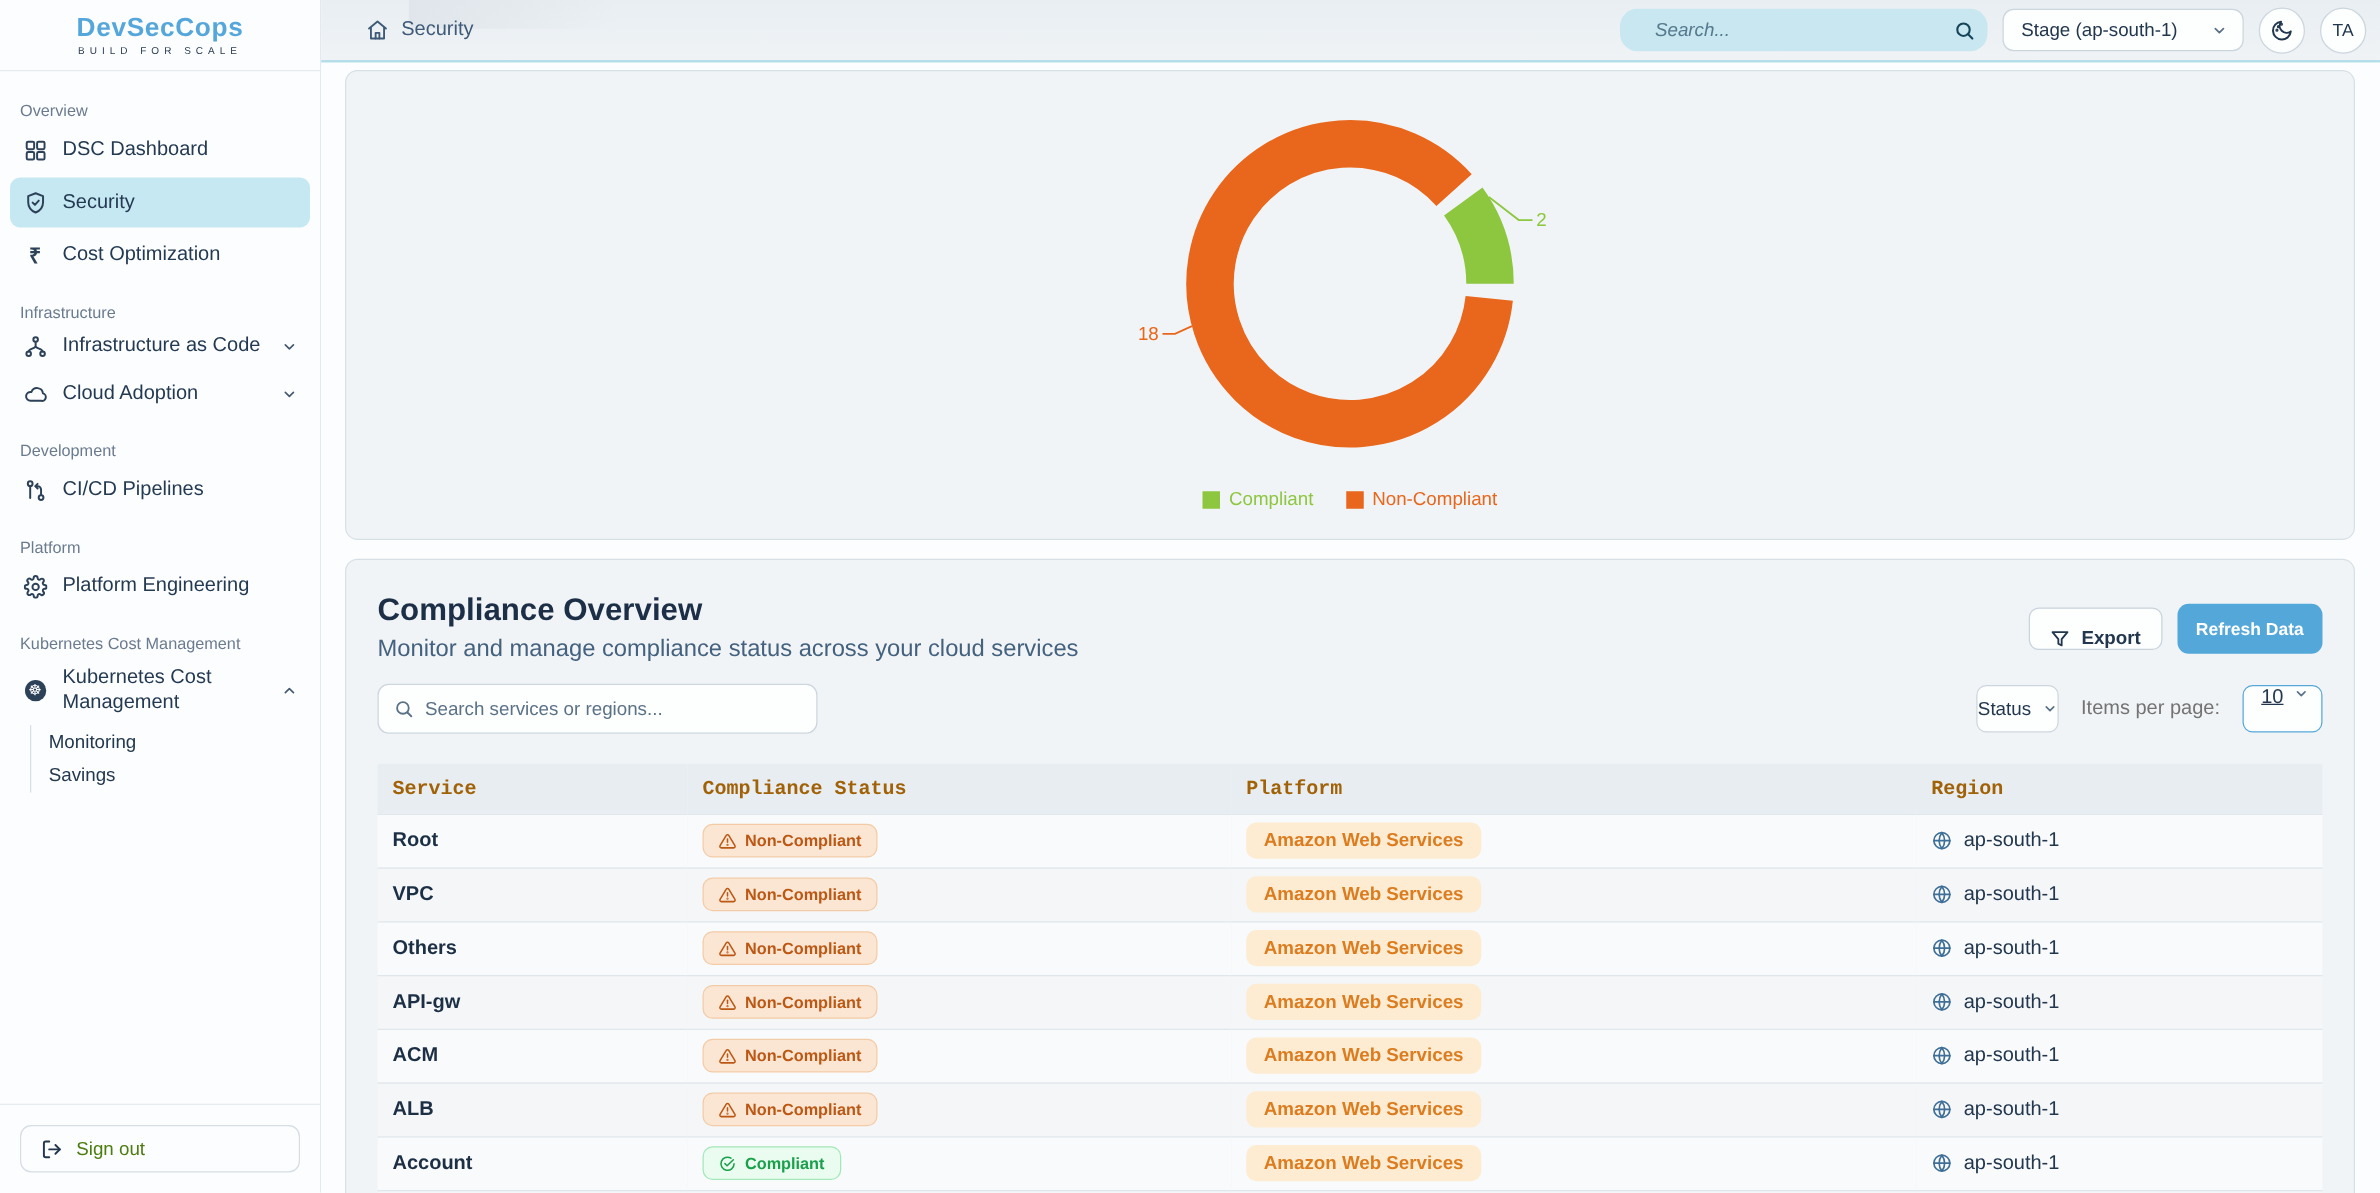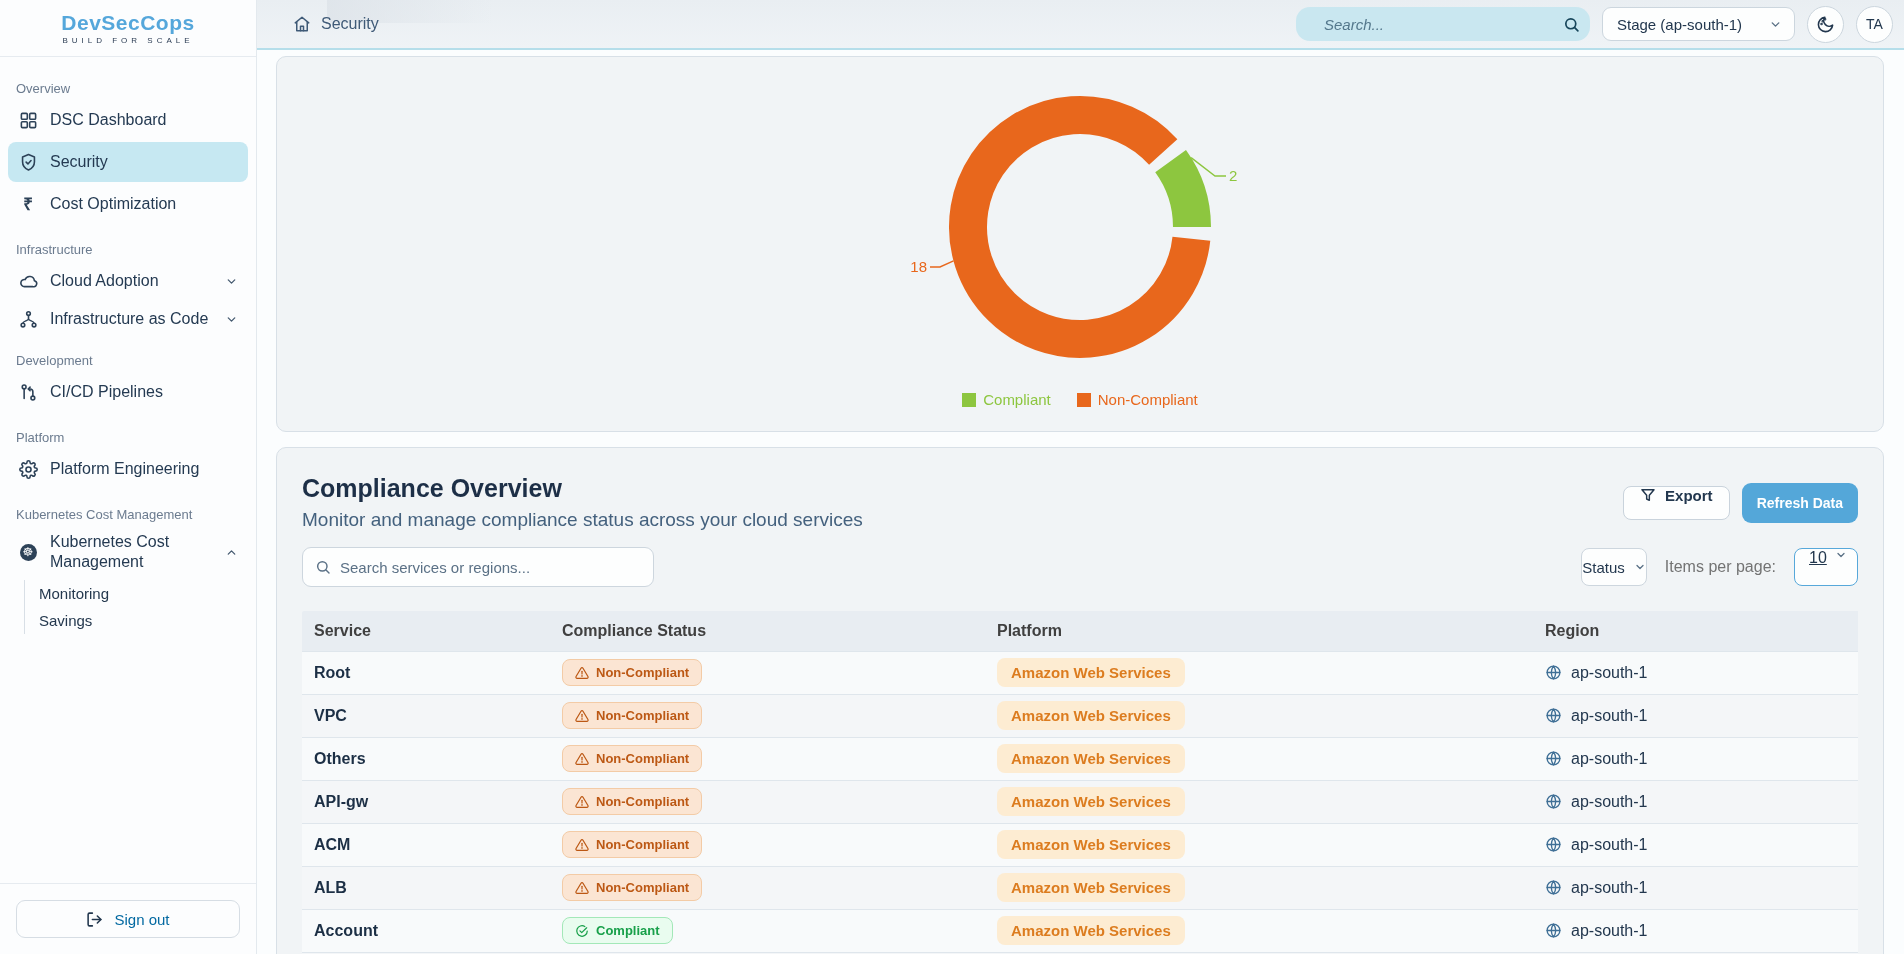--- a/index.html
+++ b/index.html
@@ -20,21 +20,21 @@
   .nav-item .nav-icon { width:20px; height:20px; display:flex; align-items:center; justify-content:center;
     color:#2d4258; flex:0 0 20px; }
   .nav-item.active { background:#c6e8f2; }
   .nav-item .chev { margin-left:auto; color:#44596f; display:flex; }
   .nav-item.two-line { height:auto; padding:6px 10px; }
   .nav-item.two-line .lbl { line-height:1.25; }
   .subnav { margin:0 8px 0 24px; border-left:1px solid #d8dfe6; padding-left:14px; }
   .subnav-item { font-size:15px; color:#24384e; padding:5px 0; cursor:pointer; }
   .sidebar-bottom { border-top:1px solid #e6ebf0; padding:16px; }
   .signout-btn { width:100%; height:38px; border:1px solid #d6dde4; border-radius:9px; background:#fcfdfe;
-    display:flex; align-items:center; justify-content:center; gap:11px; font-size:15px; color:#0369a1; cursor:pointer; }
+    display:flex; align-items:center; gap:11px; font-size:15px; color:#4d7c0f; cursor:pointer;padding-left:16px; }
 
   
   .topbar { position:absolute; left:257px; top:0; width:1647px; height:50px;
     background:linear-gradient(180deg,#e9eef2 0%,#eff3f6 100%); border-bottom:2px solid #b5deea;
     display:flex; align-items:center; padding:0 11px 0 36px; }
   .breadcrumb { display:flex; align-items:center; gap:10px; color:#3f5a77; font-size:16px; position:relative; z-index:1; }
   .crumb-skeleton { position:absolute; left:70px; top:-5px; width:185px; height:28px; border-radius:6px;
     background:linear-gradient(90deg,#dce2e8 0%, rgba(220,226,232,0) 90%); opacity:.75; z-index:0; }
   .topbar-right { margin-left:auto; display:flex; align-items:center; gap:12px; }
   .top-search { width:294px; height:34px; background:#c9e7f0; border:none; border-radius:14px;
@@ -64,42 +64,42 @@
   .swatch { width:14px; height:14px; display:inline-block; }
   .legend-compliant { color:#8dc63f; }
   .legend-noncompliant { color:#e8671c; }
 
   
   .tc-header { display:flex; justify-content:space-between; align-items:center; }
   .tc-title { font-size:25px; font-weight:bold; color:#1d2f47; }
   .tc-subtitle { font-size:19px; color:#44617e; margin-top:6px; }
   .tc-actions { display:flex; gap:12px; align-items:center; }
   .export-btn { height:34px; padding:0 16px; background:#fdfefe; border:1px solid #c9d3dc; border-radius:8px;
-    display:flex; align-items:flex-start; gap:9px; font-size:15px; font-weight:bold; color:#22374e; cursor:pointer; }
+    display:flex; align-items:flex-end; gap:9px; font-size:15px; font-weight:bold; color:#22374e; cursor:pointer; }
   .refresh-btn { height:40px; padding:0 15px; background:#54a7d9; color:#ffffff; border:none; border-radius:9px;
     font-size:14px; font-weight:bold; cursor:pointer; }
 
   .tc-controls { display:flex; justify-content:space-between; align-items:center; margin-top:16px; }
   .svc-search { width:352px; height:40px; background:#fdfefe; border:1px solid #cdd6de; border-radius:9px;
     display:flex; align-items:center; padding:0 12px; gap:9px; color:#5b7186; }
   .svc-search input { flex:1; border:none; outline:none; background:transparent; font-size:15px; color:#35506b;
     font-family:"Liberation Sans",sans-serif; }
   .svc-search input::placeholder { color:#5b7186; }
   .controls-right { display:flex; align-items:center; gap:18px; }
   .status-btn { height:38px; padding:0 0; background:#fdfefe; border:1px solid #cdd6de; border-radius:8px;
     display:flex; align-items:center; gap:9px; font-size:15px; color:#22374e; cursor:pointer; }
   .ipp-label { font-size:16px; color:#737373; }
   .ipp-select { height:38px; min-width:64px; background:#fdfefe; border:1px solid #57a8da; border-radius:8px;
     display:flex; align-items:flex-start; justify-content:space-between; padding:0 10px 0 14px; gap:8px;
     font-size:16px; color:#22374e; cursor:pointer;text-decoration:underline; }
 
   
   .table { margin-top:24px; width:100%; border-collapse:collapse; }
-  .table thead th { background:#e8edf2; text-align:left; font-size:16px; font-weight:bold; color:#404040;
-    height:40px; padding:0 12px; }
+  .table thead th { background:#e8edf2; text-align:left; font-size:16px; font-weight:bold; color:#a16207;
+    height:40px; padding:0 12px;font-family:Liberation Mono, monospace; }
   .table thead th:first-child { border-radius:2px 0 0 0; }
   .table tbody td { height:43px; padding:0 12px; font-size:16px; border-top:1px solid #dfe6ec; }
   .table tbody tr:nth-child(odd)  td { background:#f8fafb; }
   .table tbody tr:nth-child(even) td { background:#f4f6f8; }
   .col-service { width:248px; font-weight:bold; color:#1c2f45; }
   .col-status  { width:435px; }
   .col-platform{ width:548px; }
   .badge { display:inline-flex; align-items:center; gap:7px; height:27px; padding:0 12px;
     border-radius:8px; font-size:13px; font-weight:bold; }
   .badge.noncompliant { background:#fbe5d3; border:1px solid #f3cba6; color:#bc5814; }
@@ -139,43 +139,43 @@
         </span>
         <span class="lbl">Security</span>
       </div>
       <div class="nav-item">
         <span class="nav-icon">
           <span style="font-size:17px;font-weight:bold;color:#2d4258;line-height:1;">₹</span>
         </span>
         <span class="lbl">Cost Optimization</span>
       </div>
       <div class="section-label">Infrastructure</div>
-      <div class="nav-item">
-        <span class="nav-icon">
-          <svg width="19" height="19" viewBox="0 0 24 24" fill="none" stroke="#2d4258" stroke-width="2" stroke-linecap="round" stroke-linejoin="round">
-            <path d="M17.5 18.5H7a4.5 4.5 0 1 1 .8-8.9A6 6 0 0 1 19.4 11a3.8 3.8 0 0 1-1.9 7.5z"></path>
-          </svg>
-        </span>
-        <span class="lbl">Cloud Adoption</span>
-        <span class="chev">
-          <svg width="13" height="13" viewBox="0 0 24 24" fill="none" stroke="currentColor" stroke-width="2.4" stroke-linecap="round" stroke-linejoin="round">
-            <polyline points="6 9 12 15 18 9"></polyline>
-          </svg>
-        </span>
-      </div>
       <div class="nav-item two-line">
         <span class="nav-icon">
           <svg width="19" height="19" viewBox="0 0 24 24" fill="none" stroke="#2d4258" stroke-width="2" stroke-linecap="round" stroke-linejoin="round">
             <circle cx="12" cy="4.5" r="2.3"></circle>
             <circle cx="5" cy="19" r="2.3"></circle>
             <circle cx="19" cy="19" r="2.3"></circle>
             <path d="M12 7v4M12 11c0 3-7 2.5-7 5.7M12 11c0 3 7 2.5 7 5.7"></path>
           </svg>
         </span>
         <span class="lbl">Infrastructure as Code</span>
+        <span class="chev">
+          <svg width="13" height="13" viewBox="0 0 24 24" fill="none" stroke="currentColor" stroke-width="2.4" stroke-linecap="round" stroke-linejoin="round">
+            <polyline points="6 9 12 15 18 9"></polyline>
+          </svg>
+        </span>
+      </div>
+      <div class="nav-item">
+        <span class="nav-icon">
+          <svg width="19" height="19" viewBox="0 0 24 24" fill="none" stroke="#2d4258" stroke-width="2" stroke-linecap="round" stroke-linejoin="round">
+            <path d="M17.5 18.5H7a4.5 4.5 0 1 1 .8-8.9A6 6 0 0 1 19.4 11a3.8 3.8 0 0 1-1.9 7.5z"></path>
+          </svg>
+        </span>
+        <span class="lbl">Cloud Adoption</span>
         <span class="chev">
           <svg width="13" height="13" viewBox="0 0 24 24" fill="none" stroke="currentColor" stroke-width="2.4" stroke-linecap="round" stroke-linejoin="round">
             <polyline points="6 9 12 15 18 9"></polyline>
           </svg>
         </span>
       </div>
       <div class="section-label">Development</div>
       <div class="nav-item">
         <span class="nav-icon">
           <svg width="19" height="19" viewBox="0 0 24 24" fill="none" stroke="#2d4258" stroke-width="2" stroke-linecap="round" stroke-linejoin="round">

